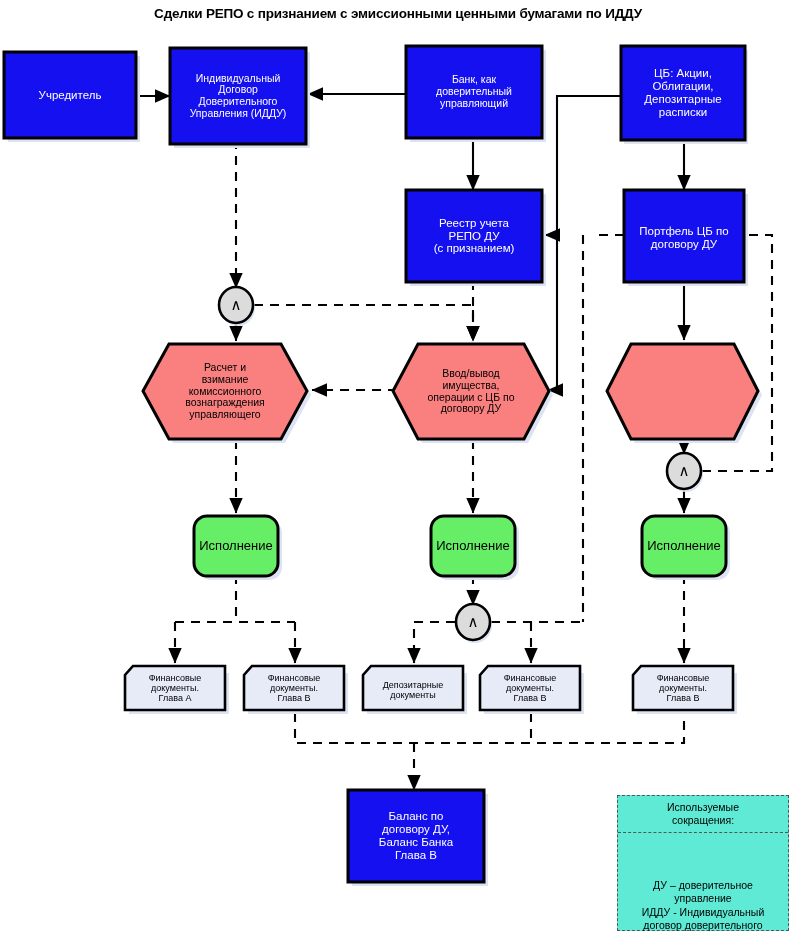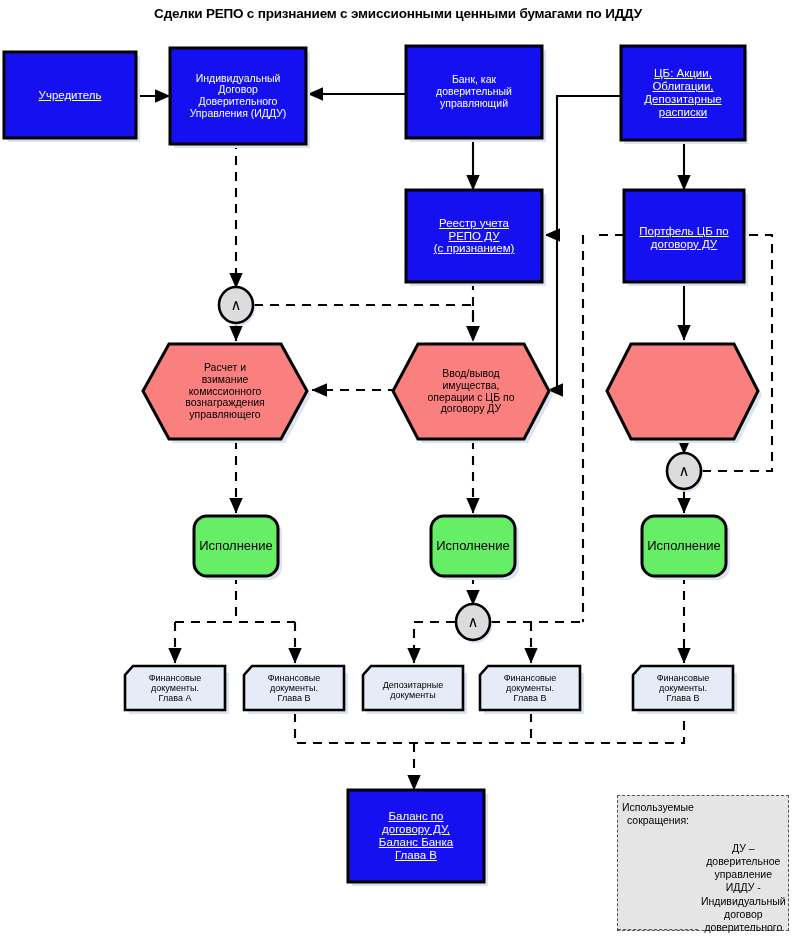--- a/index.html
+++ b/index.html
@@ -24,33 +24,33 @@
   #edges { z-index: 1; }
   #nodes { z-index: 2; }
 
   .node-text {
     position: absolute; z-index: 3;
     display: flex; align-items: center; justify-content: center;
     text-align: center;
     pointer-events: none;
     line-height: 1.12;
   }
-  .t-blue { color: #ffffff; font-size: 11.5px; text-decoration: underline; }
+  .t-blue { color: #ffffff; font-size: 11.5px; }
   .t-blue-sm { color: #ffffff; font-size: 10.5px; }
   .t-hex { color: #000000; font-size: 10.5px; }
   .t-green { color: #000000; font-size: 13px; }
   .t-doc { color: #000000; font-size: 9px; }
 
   
   #legend {
     position: absolute; left: 617px; top: 795px;
     width: 172px; height: 136px;
     border: 1.2px dashed #555;
-    background: #e5e5e5; z-index: 4;
-    display: flex; 
+    background: #5eead4; z-index: 4;
+    display: flex; flex-direction: column;
   }
   #legend-head {
     border-bottom: 1.2px dashed #555;
     padding: 5px 4px 5px;
     text-align: center; font-size: 10.5px; color: #000;
     line-height: 1.25;
   }
   #legend-body {
     padding: 6px 3px 4px;
     text-align: center; font-size: 10.5px; color: #000;

